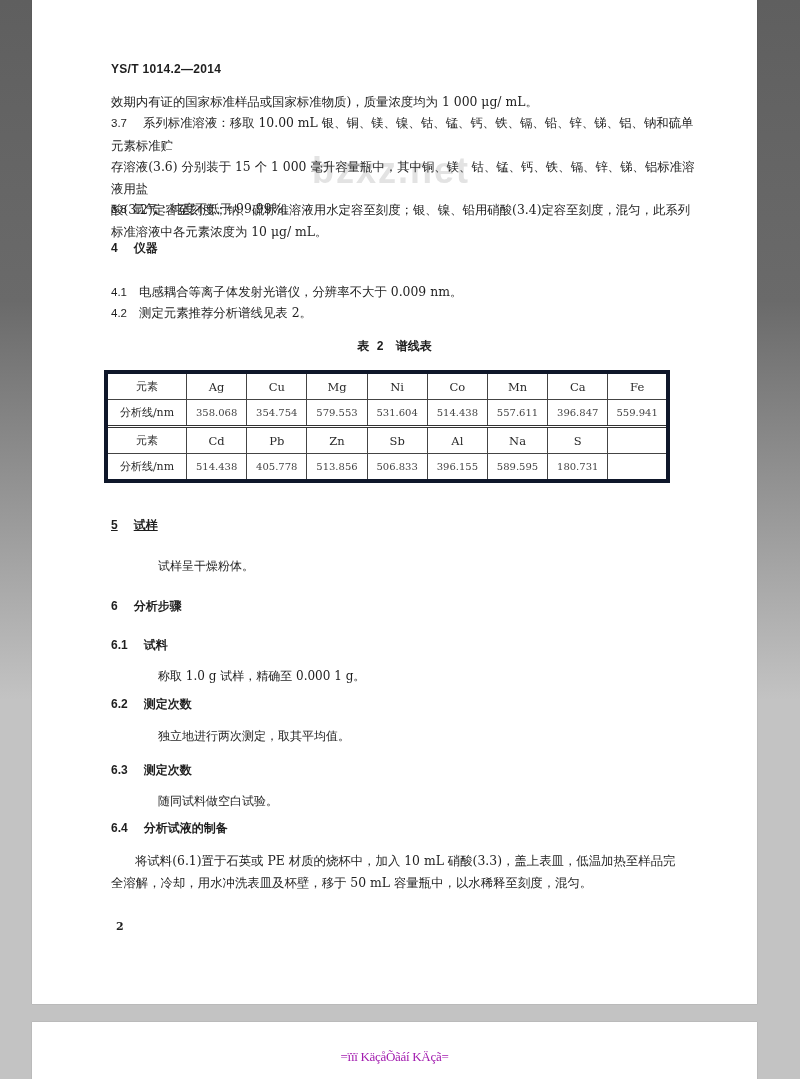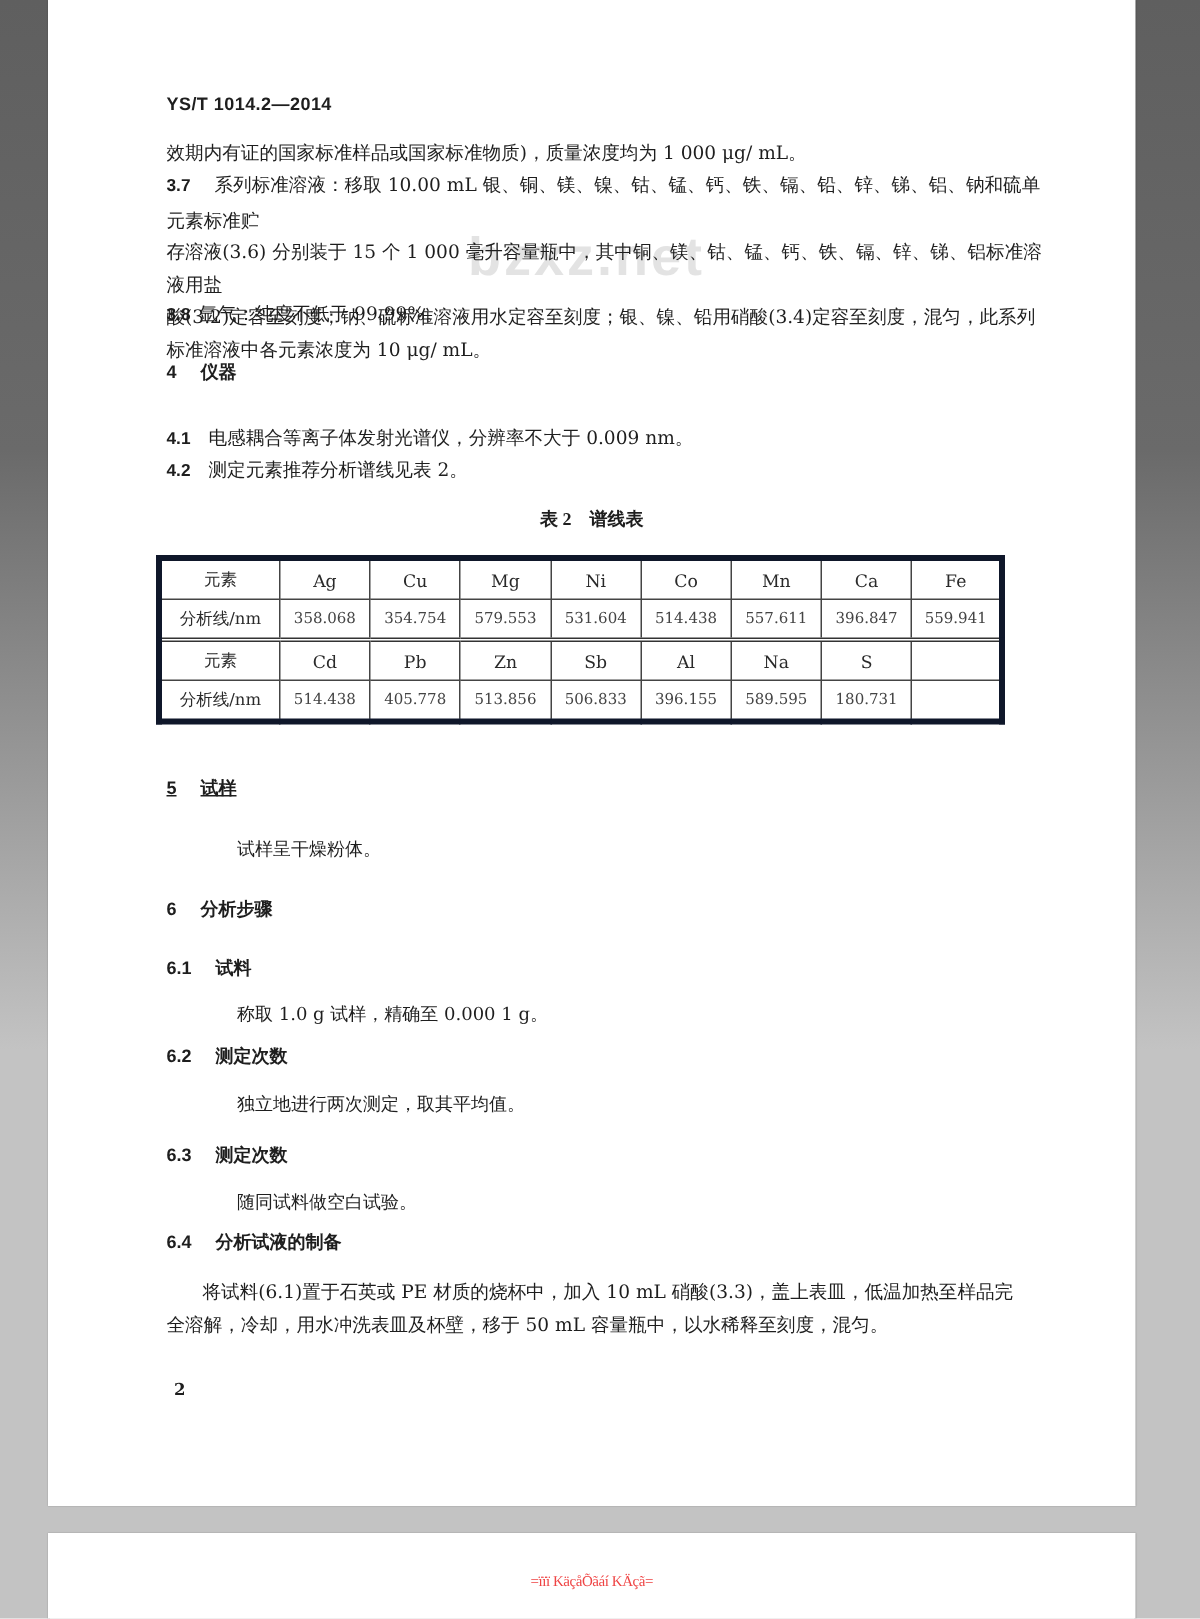--- a/index.html
+++ b/index.html
@@ -13,51 +13,51 @@
       position: absolute; left: 32px; width: 725px; background: #ffffff;
       box-shadow: 0 0 1px rgba(0,0,0,0.25);
     }
     .page1 { top: 0; height: 1004px; }
     .page2 { top: 1022px; height: 60px; }
 
     .abs { position: absolute; white-space: nowrap; }
     .std-code { left: 79px; top: 62px; font-family: "Liberation Sans", sans-serif; font-size: 12px; font-weight: bold; letter-spacing: 0.3px; }
     .body-text { font-size: 12px; line-height: 21.5px; }
     .para { position: absolute; left: 79px; width: 585px; font-size: 12.4px; line-height: 21.5px; }
-    .num { font-family: "Liberation Sans", sans-serif; font-weight: bold; font-size: 11.5px; display: inline-block; }
+    .num { font-family: "Liberation Sans", sans-serif; font-weight: normal; font-size: 11.5px; display: inline-block; }
     .sec { font-family: "Liberation Sans", sans-serif; font-weight: bold; font-size: 12px; }
     .sec .t { font-family: "DejaVu Sans", sans-serif; font-weight: bold; font-size: 12px; margin-left: 16px; }
 
     .watermark {
       position: absolute; left: 280px; top: 150px;
       font-family: Liberation Sans, sans-serif; font-weight: bold; font-size: 36px;
       color: rgba(175,175,175,0.35); letter-spacing: 2px; pointer-events: none;
     }
 
-    .caption { position: absolute; left: 0; width: 725px; text-align: center; top: 338px; font-family: Liberation Serif, serif; font-weight: bold; font-size: 12px; }
+    .caption { position: absolute; left: 0; width: 725px; text-align: center; top: 338px; font-family: Liberation Mono, monospace; font-weight: bold; font-size: 12px; }
 
     table.spec {
       position: absolute; left: 72px; top: 370px; width: 566px;
       border-collapse: collapse; border: 4px solid #0f172a; table-layout: fixed;
       font-size: 11px;
     }
     table.spec td {
       border: 1px solid #444; text-align: center; height: 25px; padding: 0;
       color: #2a2a2a;
     }
     table.spec td.label { width: 78px; }
     table.spec tr.group2-top td { border-top: 3px double #333; }
     table.spec td.val { font-size: 10px; color: #444; }
     table.spec td.el { font-size: 11.5px; }
 
     .page-number { position: absolute; left: 84px; top: 920px; font-size: 11px; font-weight: bold; }
 
     .footer-garble {
       position: absolute; left: 0; width: 725px; text-align: center; top: 27px;
-      font-family: "Liberation Serif", serif; font-size: 10px; color: #ef4444; letter-spacing: -0.3px;
+      font-family: "Liberation Serif", serif; font-size: 13px; color: #a21caf; letter-spacing: -0.3px;
     }
   </style>
 </head>
 <body>
 
 <div class="page page1">
 
   <div class="watermark">bzxz.net</div>
 
   <div class="abs std-code">YS/T 1014.2—2014</div>

